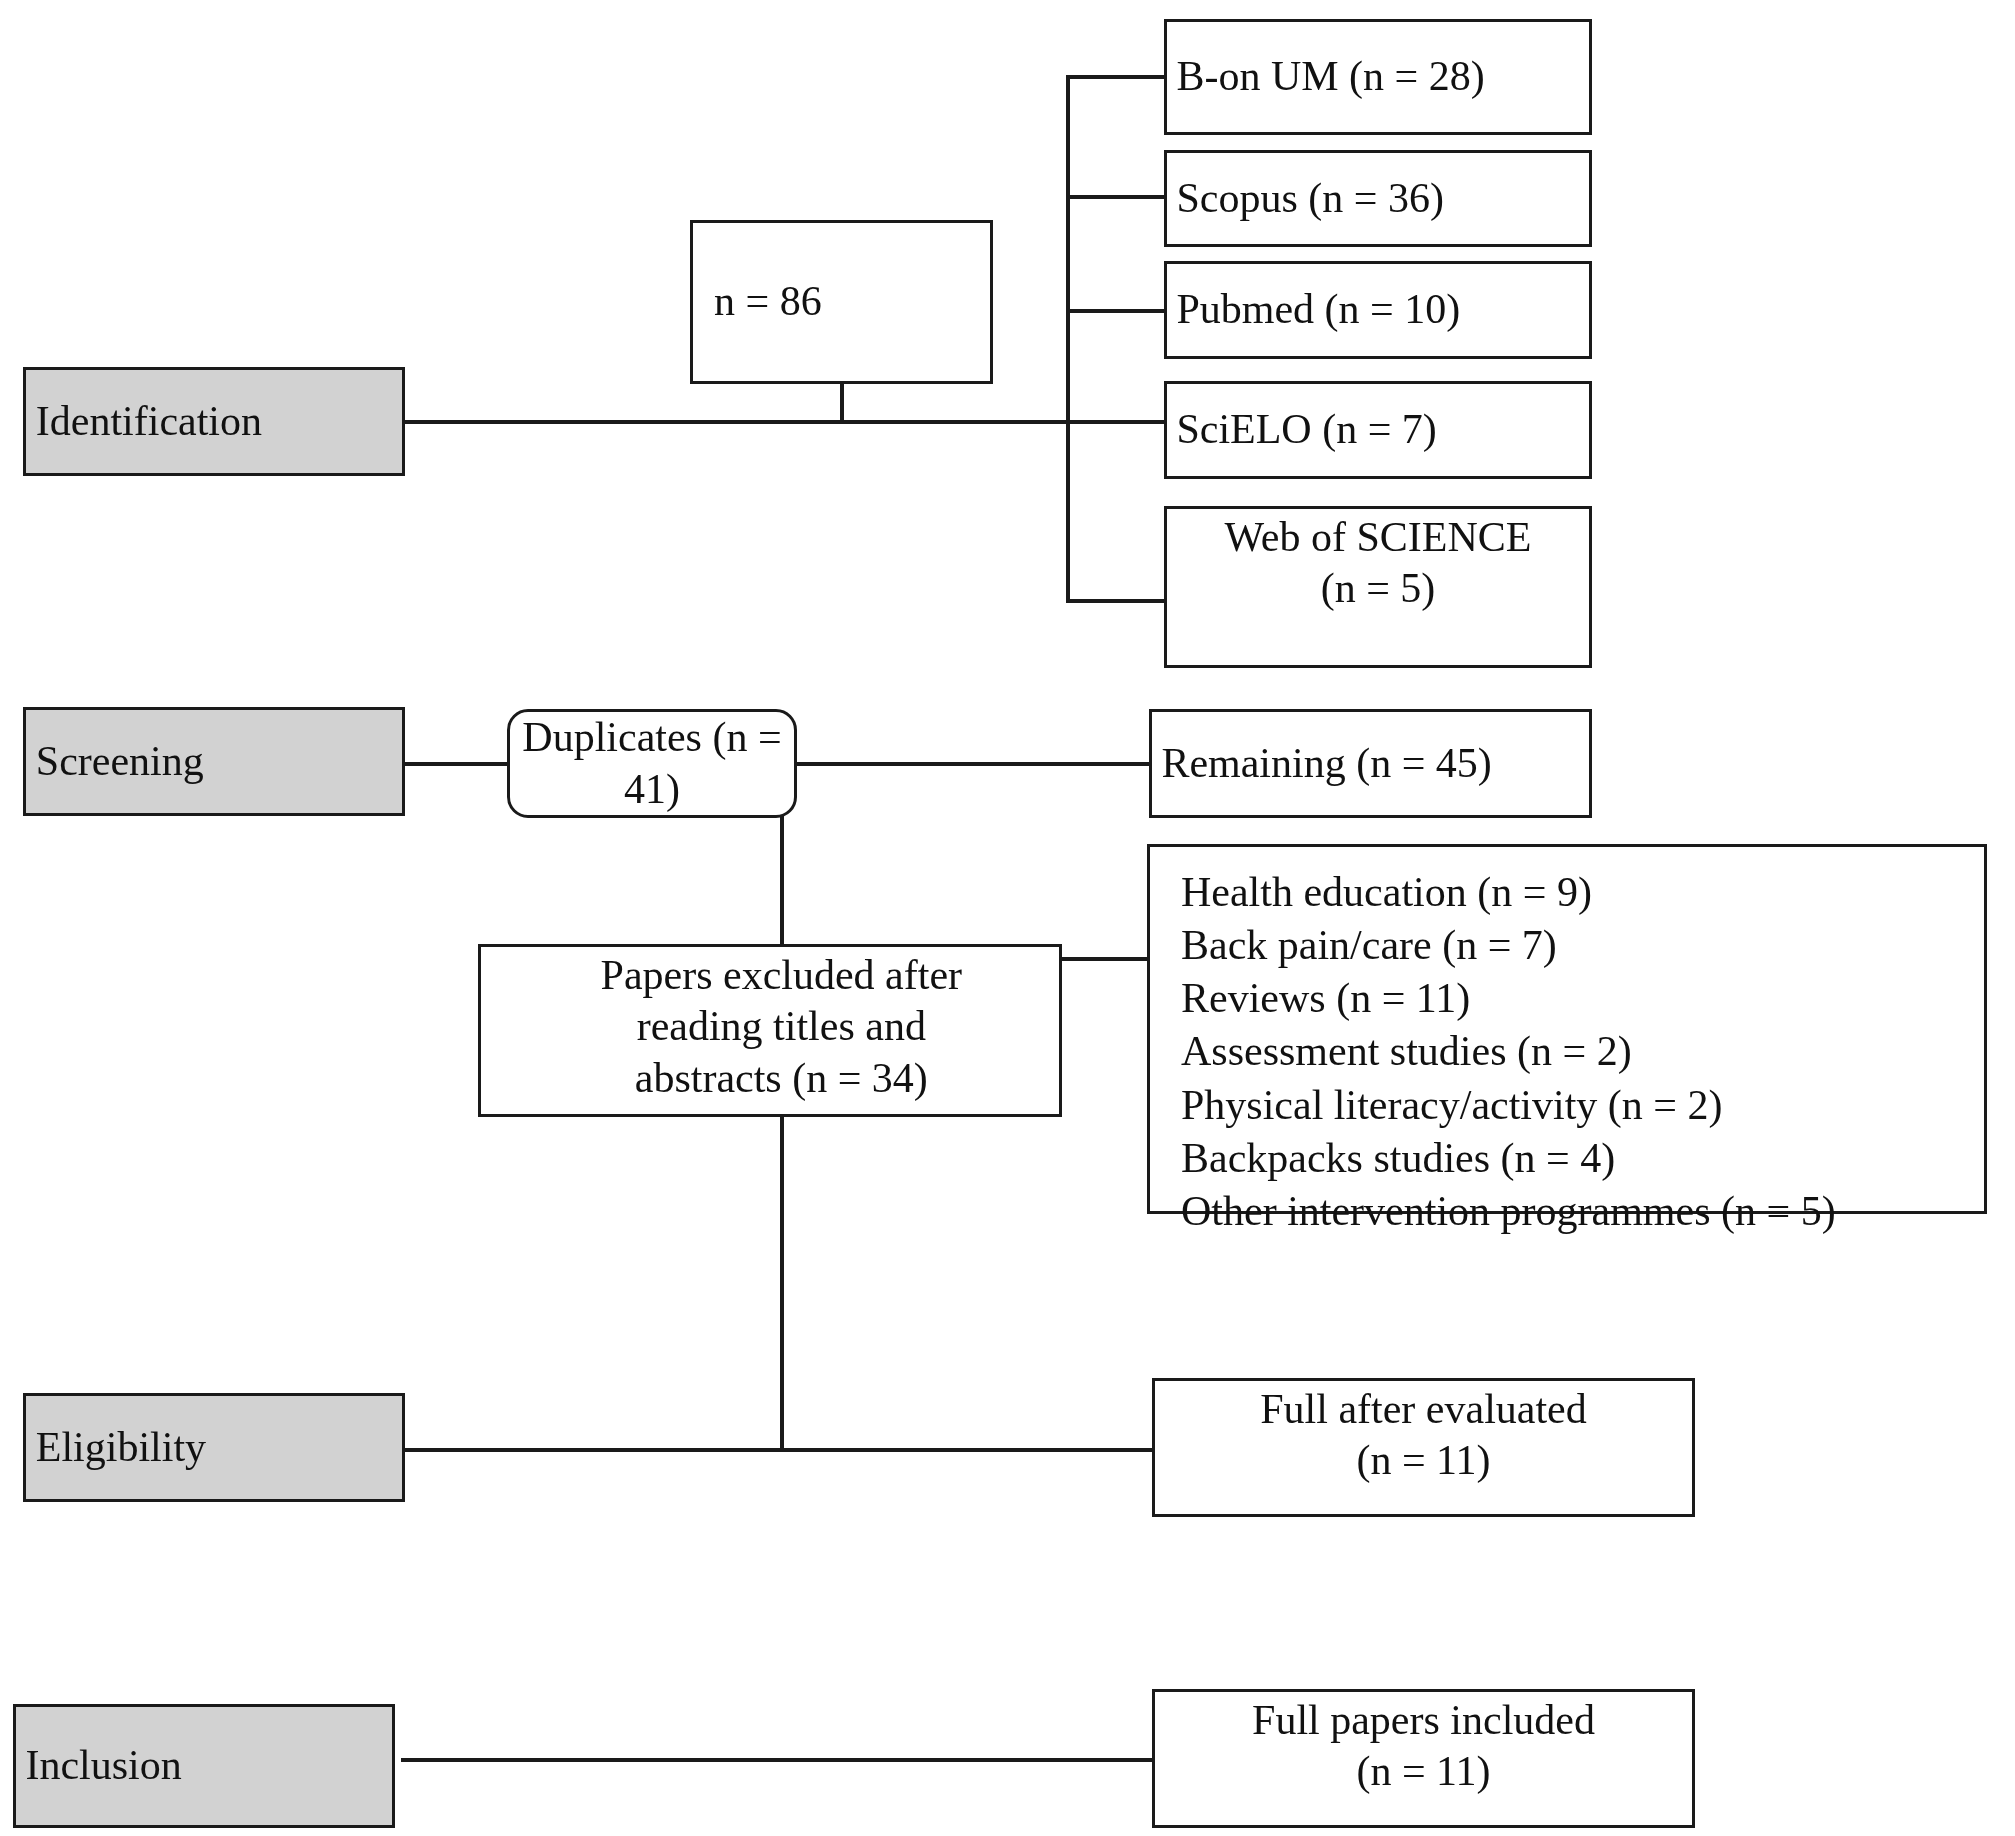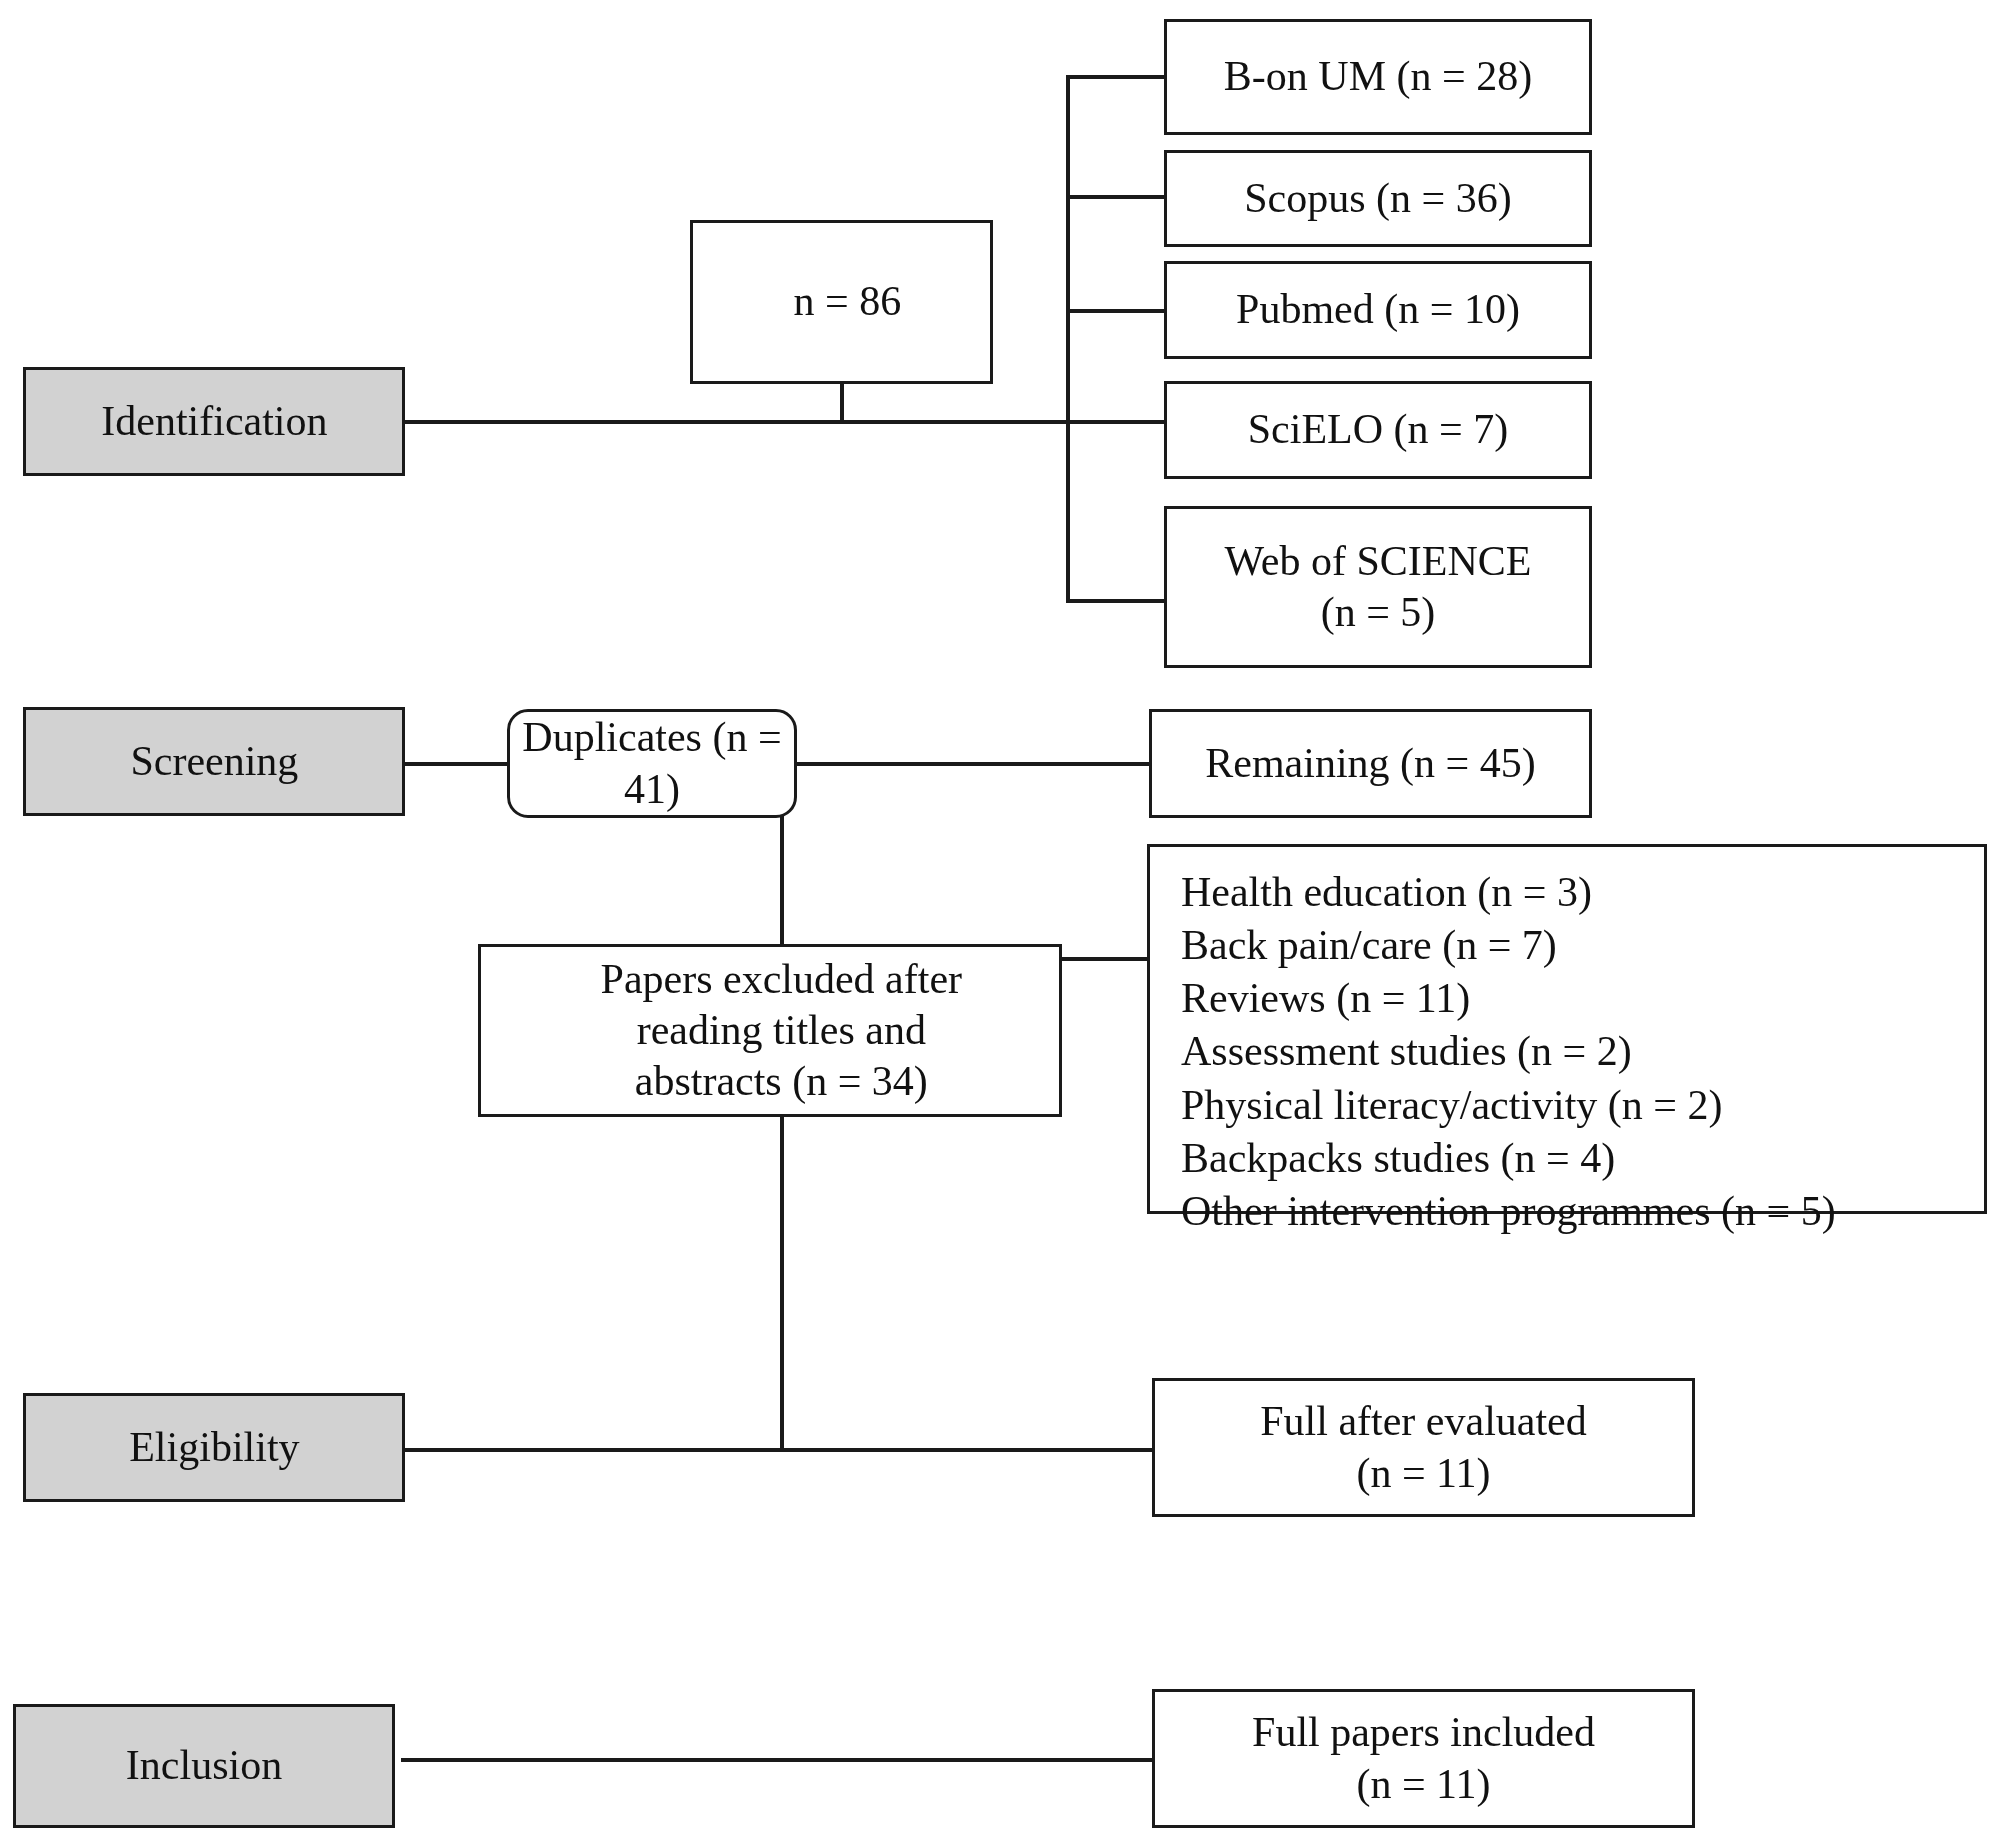--- a/index.html
+++ b/index.html
@@ -16,21 +16,20 @@
     font-family: "Liberation Serif", "DejaVu Serif", serif;
     overflow: hidden;
   }
   .box {
     position: absolute;
     box-sizing: border-box;
     border: 3.9px solid #1a1a1a;
     background: #ffffff;
     display: flex;
     align-items: center;
-    justify-content: center;
     text-align: center;
     color: #111111;
     font-size: 42px;
     line-height: 1.22;
     padding: 3.1px 9.4px;
     z-index: 3;
   }
   .box.stage {
     background: #d2d2d2;
   }
@@ -133,21 +132,21 @@
     <span>Remaining (n = 45)</span>
   </div>
 
   <div class="box" style="left:478px; top:944px; width:584px; height:173px; flex-direction:column;padding-left:32px;">
     <span>Papers excluded after</span>
     <span>reading titles and</span>
     <span>abstracts (n = 34)</span>
   </div>
 
   <div class="box listbox" style="left:1147px; top:844px; width:840px; height:370px;">
-    <div class="row">Health education (n = 3)</div>
+    <div class="row">Health education (n = 9)</div>
     <div class="row">Back pain/care (n = 7)</div>
     <div class="row">Reviews (n = 11)</div>
     <div class="row">Assessment studies (n = 2)</div>
     <div class="row">Physical literacy/activity (n = 2)</div>
     <div class="row">Backpacks studies (n = 4)</div>
     <div class="row">Other intervention programmes (n = 5)</div>
   </div>
 
   <div class="box" style="left:1152px; top:1378px; width:543px; height:139px; flex-direction:column;">
     <span>Full after evaluated</span>

